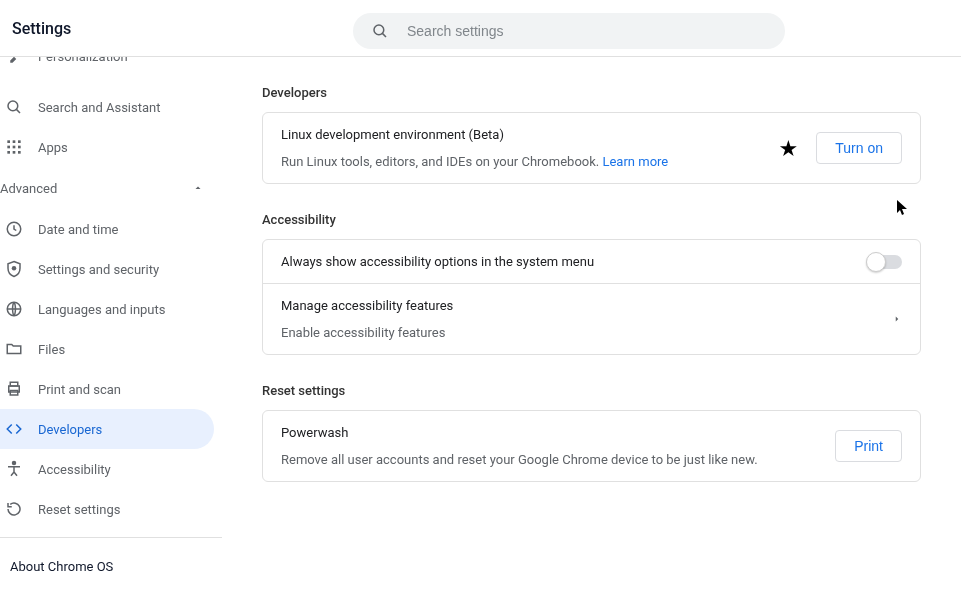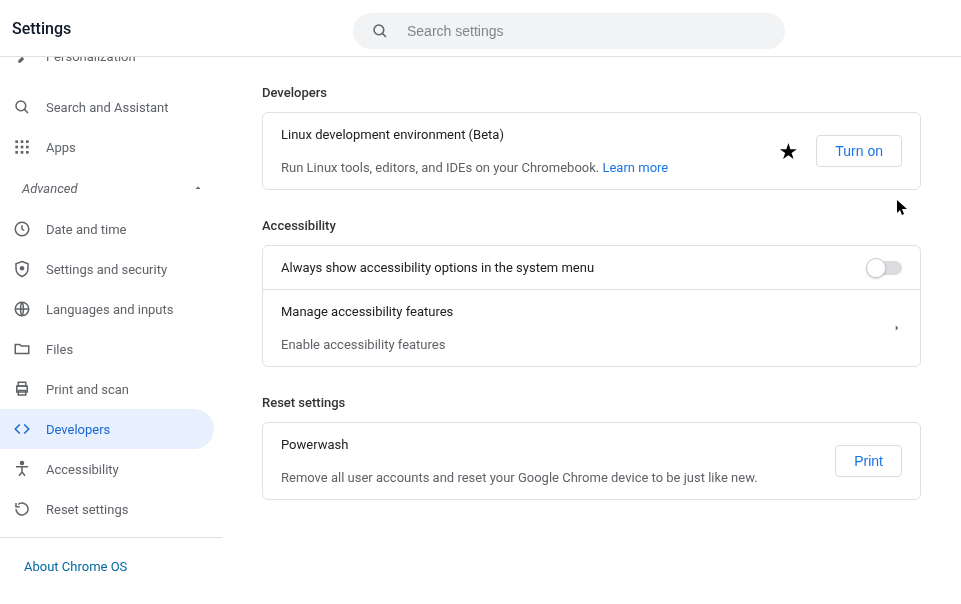--- a/index.html
+++ b/index.html
@@ -62,39 +62,38 @@
       width: 222px;
       padding-top: 0;
       border-right: none;
       position: relative;
       overflow: hidden;
     }
     .nav-item {
       display: flex;
       align-items: center;
       height: 40px;
-      padding-left: 12px;
+      padding-left: 4px;
       color: #5f6368;
       font-size: 13px;
       cursor: pointer;
     }
     .nav-item.cut {
       height: 20px;
       align-items: flex-start;
       padding-top: 0;
       margin-top: -8px;
       overflow: hidden;
     }
     .nav-item.group {
       height: 42px;
-      padding-left: 22px;
+      padding-left: 0;
       justify-content: space-between;
       padding-right: 18px;
       color: #5f6368;
-      font-style: italic;
     }
     .nav-item .nicon {
       width: 20px;
       height: 20px;
       margin-right: 14px;
       display: inline-flex;
       align-items: center;
       justify-content: center;
       color: #5f6368;
       flex-shrink: 0;
@@ -108,23 +107,23 @@
     .nav-item.active .nicon { color: #1967d2; }
     .nav-label { white-space: nowrap; }
 
     .sidebar-divider {
       height: 1px;
       background: #e0e0e0;
       margin: 8px 0;
       width: 100%;
     }
     .about {
-      padding-left: 24px;
+      padding-left: 10px;
       font-size: 13px;
-      color: #0369a1;
+      color: #0f172a;
       height: 40px;
       display: flex;
       align-items: center;
     }
 
     .content {
       flex: 1;
       padding: 28px 40px 0 40px;
     }
     .section-title {
@@ -142,21 +141,21 @@
     }
     .row {
       display: flex;
       align-items: center;
       justify-content: flex-start;
       padding: 14px 18px;
     }
     .row + .row { border-top: 1px solid #e0e0e0; }
     .row-text { flex: 1; padding-right: 10px;}
     .row-title { font-size: 13px; color: #202124; }
-    .row-sub { font-size: 13px; color: #5f6368; margin-top: 18px;}
+    .row-sub { font-size: 13px; color: #5f6368; margin-top: 12px;}
     .learn-link { color: #1a73e8; text-decoration: none; }
     .btn {
       border: 1px solid #dadce0;
       background: #fff;
       color: #1a73e8;
       font-size: 14px;
       padding: 7px 18px;
       border-radius: 4px;
       cursor: pointer;
     }

